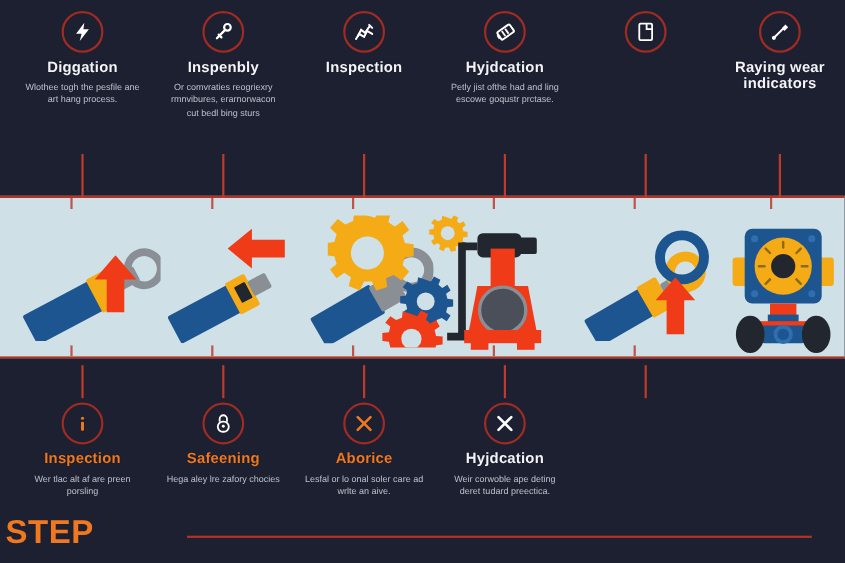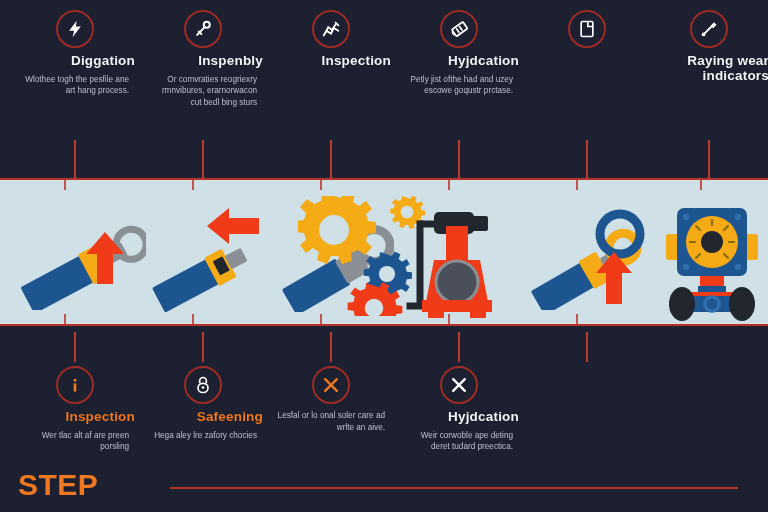--- a/index.html
+++ b/index.html
@@ -31,21 +31,21 @@
     border-top:2px solid #b63226;
     border-bottom:2px solid #b63226;
     box-sizing:border-box;
     overflow:hidden;
   }
 
   
   .col{
     position:absolute;
     width:128px;
-    text-align:right;
+    text-align:center;
     box-sizing:border-box;
     padding:0 4px;
   }
   .col-top{ top:10px; }
   .col-bot{ top:366px; }
 
   .icon-badge{
     width:38px;height:38px;border-radius:50%;
     border:2px solid #a02b22;
     margin:0 auto 6px auto;
@@ -92,21 +92,21 @@
   }
   .tick.t-up{ top:0; }
   .tick.t-dn{ bottom:0; }
 
   
   .footer-rule{
     position:absolute;left:170px;top:487px;width:568px;height:2px;
     background:#b63226;
   }
   .step-word{
-    position:absolute;left:18px;top:470px;
+    position:absolute;left:5px;top:470px;
     font-size:30px;font-weight:bold;color:#ef7820;
     letter-spacing:.5px;line-height:1;
   }
   .footer-note{
     position:absolute;right:22px;top:512px;
     font-size:9px;color:#cfd4de;opacity:.9;
     letter-spacing:.2px;
   }
 </style>
 </head>
@@ -321,21 +321,21 @@
       <svg width="22" height="22" viewBox="0 0 24 24">
         <g transform="rotate(-35 12 12)">
           <rect x="5" y="8" width="15" height="9" rx="1.5" fill="none" stroke="#ffffff" stroke-width="2"></rect>
           <rect x="3" y="10.5" width="2.5" height="4" fill="#ffffff"></rect>
           <line x1="10" y1="9.5" x2="10" y2="15.5" stroke="#ffffff" stroke-width="1.8"></line>
           <line x1="14" y1="9.5" x2="14" y2="15.5" stroke="#ffffff" stroke-width="1.8"></line>
         </g>
       </svg>
     </div>
     <div class="step-title">Hyjdcation</div>
-    <div class="step-desc">Petly jist ofthe had and uzey escowe goqustr prctase.</div>
+    <div class="step-desc">Petly jist ofthe had and ling escowe goqustr prctase.</div>
   </div>
 
   <div class="col col-top" style="left:523px">
     <div class="icon-badge">
       <svg width="20" height="20" viewBox="0 0 24 24">
         <rect x="5" y="3" width="14" height="18" rx="1.5" fill="none" stroke="#ffffff" stroke-width="2"></rect>
         <path d="M13,3 L13,9 L19,9" fill="none" stroke="#ffffff" stroke-width="2"></path>
       </svg>
     </div>
   </div>
@@ -392,20 +392,21 @@
 
   <div class="col col-bot" style="left:267px">
     <div class="icon-badge">
       <svg width="20" height="20" viewBox="0 0 24 24">
         <g stroke="#ef7820" stroke-width="2.8" stroke-linecap="round">
           <line x1="5" y1="5" x2="19" y2="19"></line>
           <line x1="19" y1="5" x2="5" y2="19"></line>
         </g>
       </svg>
     </div>
+    <div class="step-title accent">Aborice</div>
     <div class="step-desc">Lesfal or lo onal soler care ad wrlte an aive.</div>
   </div>
 
   <div class="col col-bot" style="left:395px">
     <div class="icon-badge">
       <svg width="20" height="20" viewBox="0 0 24 24">
         <g stroke="#ffffff" stroke-width="2.8" stroke-linecap="round">
           <line x1="5" y1="5" x2="19" y2="19"></line>
           <line x1="19" y1="5" x2="5" y2="19"></line>
         </g>

